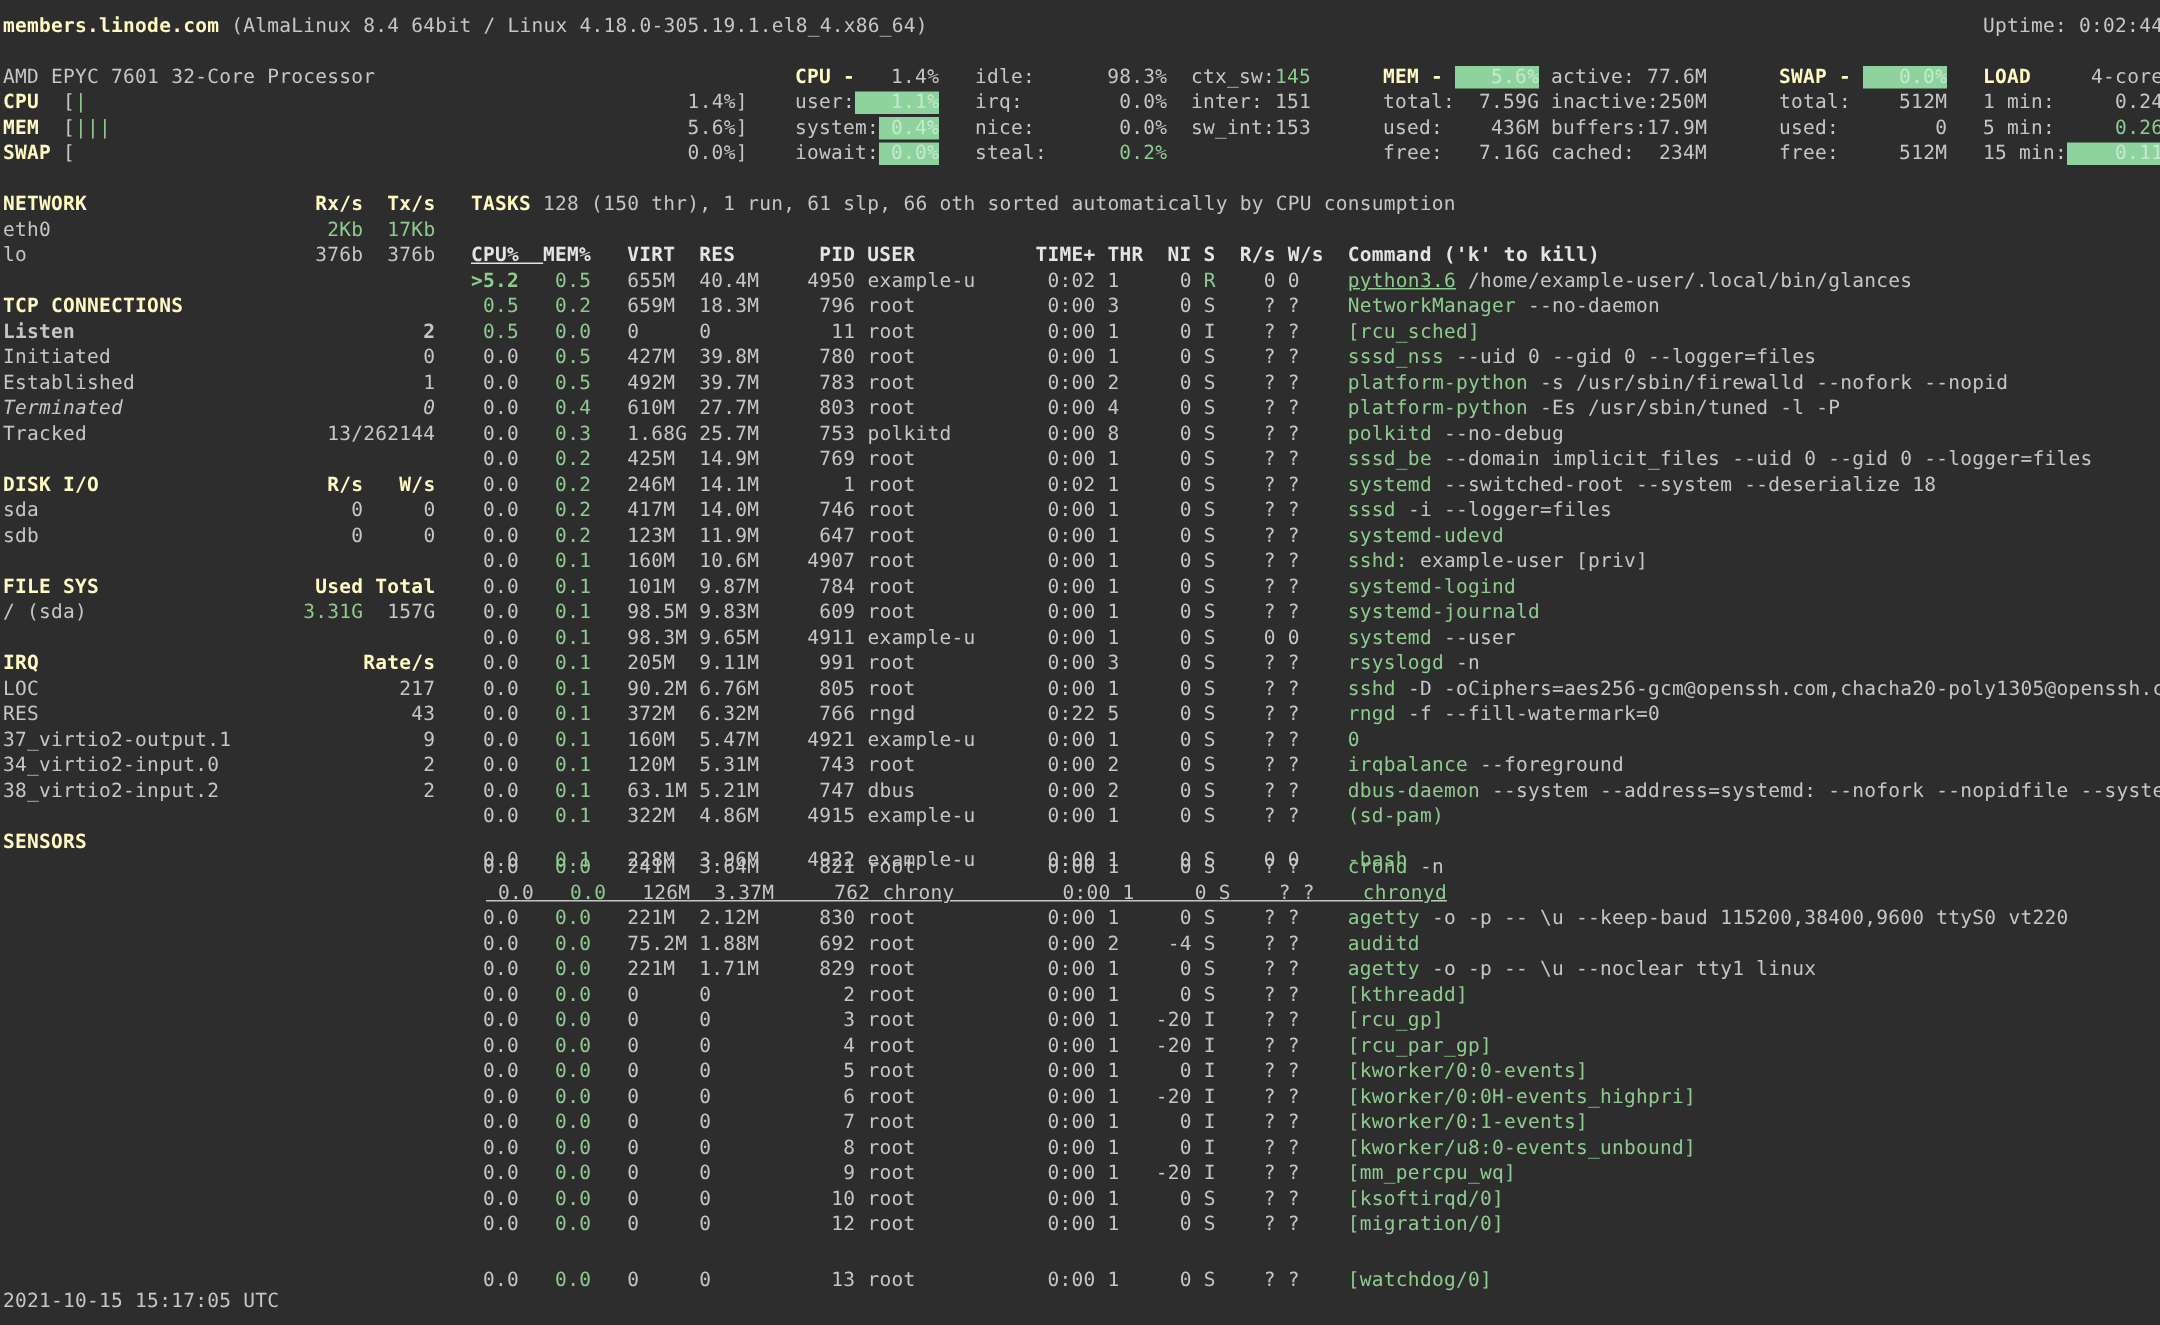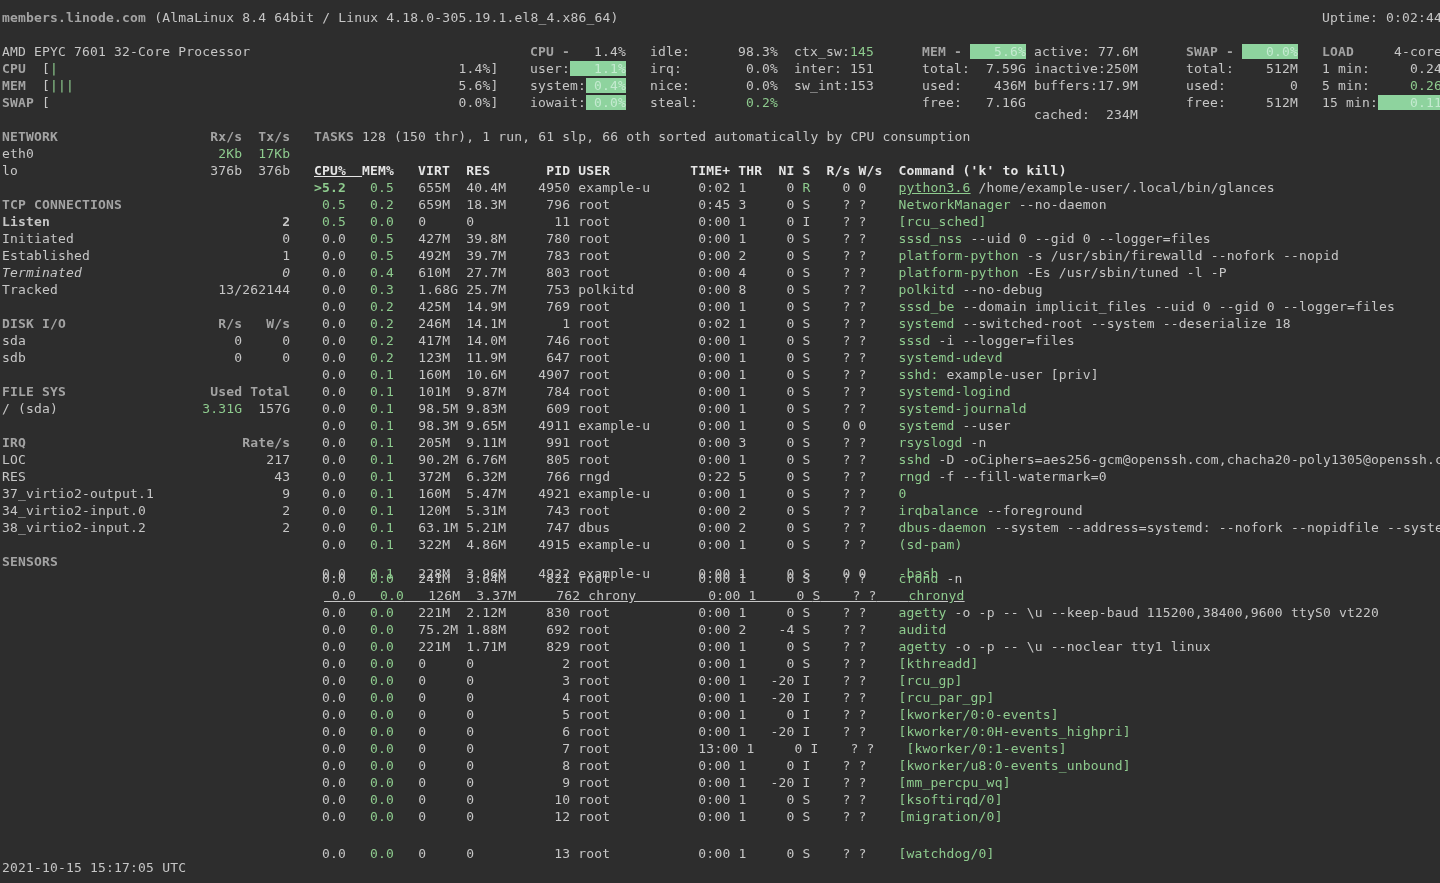--- a/index.html
+++ b/index.html
@@ -4,21 +4,21 @@
 <style>
   html,body{margin:0;padding:0;background:#2d2d2d;}
   body{width:1440px;height:883px;overflow:hidden;}
   .term{
     position:relative;width:1440px;height:883px;
     font-family:"DejaVu Sans Mono", monospace;
     font-size:13px;line-height:17px;letter-spacing:0.18px;
     color:#c6c6c6;background:#2d2d2d;
   }
   .line{position:absolute;margin:0;white-space:pre;font:inherit;letter-spacing:inherit;}
-  .w{color:#a3a3a3;font-weight:bold;}
+  .w{color:#fef9c3;font-weight:bold;}
   .g{color:#8ecb8e;}
   .gb{color:#8ecb8e;font-weight:bold;}
   .hl{background:#8ed39e;color:#c4ead0;}
   .th{color:#e4e4e4;font-weight:bold;}
   .sort{text-decoration:underline;}
   .u{text-decoration:underline;}
 </style>
 </head>
 <body>
 
@@ -63,32 +63,32 @@
     <pre class="line" style="top: 43px; left: 794px;"><span>ctx_sw:</span><span class="g">145</span></pre>
     <pre class="line" style="top: 60px; left: 794px;"><span>inter:</span><span> 151</span></pre>
     <pre class="line" style="top: 77px; left: 794px;"><span>sw_int:</span><span>153</span></pre>
     <pre class="line" style="top: 43px; left: 922px;"><span class="w">MEM - </span><span class="hl">   5.6%</span></pre>
     <pre class="line" style="top: 60px; left: 922px;"><span>total:</span><span>  7.59G</span></pre>
     <pre class="line" style="top: 77px; left: 922px;"><span>used:</span><span>    436M</span></pre>
     <pre class="line" style="top: 94px; left: 922px;"><span>free:</span><span>   7.16G</span></pre>
     <pre class="line" style="top: 43px; left: 1034px;"><span>active:</span><span> 77.6M</span></pre>
     <pre class="line" style="top: 60px; left: 1034px;"><span>inactive:</span><span>250M</span></pre>
     <pre class="line" style="top: 77px; left: 1034px;"><span>buffers:</span><span>17.9M</span></pre>
-    <pre class="line" style="top: 106px; left: 1034px; text-align: right;"><span>cached:</span><span>  234M</span></pre>
+    <pre class="line" style="top: 94px; left: 1034px; text-align: right;"><span>cached:</span><span>  234M</span></pre>
     <pre class="line" style="top: 43px; left: 1186px;"><span class="w">SWAP - </span><span class="hl">   0.0%</span></pre>
     <pre class="line" style="top: 60px; left: 1186px;"><span>total:</span><span>    512M</span></pre>
     <pre class="line" style="top: 77px; left: 1186px;"><span>used:</span><span>        0</span></pre>
     <pre class="line" style="top: 94px; left: 1186px;"><span>free:</span><span>     512M</span></pre>
     <pre class="line" style="top: 43px; left: 1322px;"><span class="w">LOAD</span><span>     4-core</span></pre>
     <pre class="line" style="top: 60px; left: 1322px;"><span>1 min:</span><span>     0.24</span></pre>
     <pre class="line" style="top: 77px; left: 1322px;"><span>5 min:</span><span class="g">     0.26</span></pre>
     <pre class="line" style="top: 94px; left: 1322px;"><span>15 min:</span><span class="hl">    0.11</span></pre>
     <pre class="line" style="top: 162px; left: 314px;"><span class="th sort">CPU%  </span><span class="th">MEM%   VIRT  RES       PID USER          TIME+ THR  NI S  R/s W/s  Command ('k' to kill)</span></pre>
     <pre class="line" style="top: 179px; left: 314px;"><span class="gb">&gt;</span><span class="gb">5.2</span><span>   </span><span class="g">0.5</span><span>   655M  40.4M    4950 example-u      0:02 1     0 </span><span class="g">R</span><span>    0 0</span><span>    </span><span class="g u">python3.6</span><span> /home/example-user/.local/bin/glances</span></pre>
-    <pre class="line" style="top: 196px; left: 314px;"><span> </span><span class="g">0.5</span><span>   </span><span class="g">0.2</span><span>   659M  18.3M     796 root           0:45 3     0 </span><span>S</span><span>    ? ?</span><span>    </span><span class="g">NetworkManager</span><span> --no-daemon</span></pre>
+    <pre class="line" style="top: 196px; left: 314px;"><span> </span><span class="g">0.5</span><span>   </span><span class="g">0.2</span><span>   659M  18.3M     796 root           0:00 3     0 </span><span>S</span><span>    ? ?</span><span>    </span><span class="g">NetworkManager</span><span> --no-daemon</span></pre>
     <pre class="line" style="top: 213px; left: 314px;"><span> </span><span class="g">0.5</span><span>   </span><span class="g">0.0</span><span>   0     0          11 root           0:00 1     0 </span><span>I</span><span>    ? ?</span><span>    </span><span class="g">[rcu_sched]</span></pre>
     <pre class="line" style="top: 230px; left: 314px;"><span> </span><span>0.0</span><span>   </span><span class="g">0.5</span><span>   427M  39.8M     780 root           0:00 1     0 </span><span>S</span><span>    ? ?</span><span>    </span><span class="g">sssd_nss</span><span> --uid 0 --gid 0 --logger=files</span></pre>
     <pre class="line" style="top: 247px; left: 314px;"><span> </span><span>0.0</span><span>   </span><span class="g">0.5</span><span>   492M  39.7M     783 root           0:00 2     0 </span><span>S</span><span>    ? ?</span><span>    </span><span class="g">platform-python</span><span> -s /usr/sbin/firewalld --nofork --nopid</span></pre>
     <pre class="line" style="top: 264px; left: 314px;"><span> </span><span>0.0</span><span>   </span><span class="g">0.4</span><span>   610M  27.7M     803 root           0:00 4     0 </span><span>S</span><span>    ? ?</span><span>    </span><span class="g">platform-python</span><span> -Es /usr/sbin/tuned -l -P</span></pre>
     <pre class="line" style="top: 281px; left: 314px;"><span> </span><span>0.0</span><span>   </span><span class="g">0.3</span><span>   1.68G 25.7M     753 polkitd        0:00 8     0 </span><span>S</span><span>    ? ?</span><span>    </span><span class="g">polkitd</span><span> --no-debug</span></pre>
     <pre class="line" style="top: 298px; left: 314px;"><span> </span><span>0.0</span><span>   </span><span class="g">0.2</span><span>   425M  14.9M     769 root           0:00 1     0 </span><span>S</span><span>    ? ?</span><span>    </span><span class="g">sssd_be</span><span> --domain implicit_files --uid 0 --gid 0 --logger=files</span></pre>
     <pre class="line" style="top: 315px; left: 314px;"><span> </span><span>0.0</span><span>   </span><span class="g">0.2</span><span>   246M  14.1M       1 root           0:02 1     0 </span><span>S</span><span>    ? ?</span><span>    </span><span class="g">systemd</span><span> --switched-root --system --deserialize 18</span></pre>
     <pre class="line" style="top: 332px; left: 314px;"><span> </span><span>0.0</span><span>   </span><span class="g">0.2</span><span>   417M  14.0M     746 root           0:00 1     0 </span><span>S</span><span>    ? ?</span><span>    </span><span class="g">sssd</span><span> -i --logger=files</span></pre>
     <pre class="line" style="top: 349px; left: 314px;"><span> </span><span>0.0</span><span>   </span><span class="g">0.2</span><span>   123M  11.9M     647 root           0:00 1     0 </span><span>S</span><span>    ? ?</span><span>    </span><span class="g">systemd-udevd</span></pre>
     <pre class="line" style="top: 366px; left: 314px;"><span> </span><span>0.0</span><span>   </span><span class="g">0.1</span><span>   160M  10.6M    4907 root           0:00 1     0 </span><span>S</span><span>    ? ?</span><span>    </span><span class="g">sshd:</span><span> example-user [priv]</span></pre>
@@ -106,19 +106,19 @@
     <pre class="line" style="top: 570px; left: 314px;"><span> </span><span>0.0</span><span>   </span><span class="g">0.0</span><span>   241M  3.64M     821 root           0:00 1     0 </span><span>S</span><span>    ? ?</span><span>    </span><span class="g">crond</span><span> -n</span></pre>
     <pre class="line" style="top: 587px; left: 324px; text-decoration: underline;"><span> </span><span>0.0</span><span>   </span><span class="g">0.0</span><span>   126M  3.37M     762 chrony         0:00 1     0 </span><span>S</span><span>    ? ?</span><span>    </span><span class="g">chronyd</span></pre>
     <pre class="line" style="top: 604px; left: 314px;"><span> </span><span>0.0</span><span>   </span><span class="g">0.0</span><span>   221M  2.12M     830 root           0:00 1     0 </span><span>S</span><span>    ? ?</span><span>    </span><span class="g">agetty</span><span> -o -p -- \u --keep-baud 115200,38400,9600 ttyS0 vt220</span></pre>
     <pre class="line" style="top: 621px; left: 314px;"><span> </span><span>0.0</span><span>   </span><span class="g">0.0</span><span>   75.2M 1.88M     692 root           0:00 2    -4 </span><span>S</span><span>    ? ?</span><span>    </span><span class="g">auditd</span></pre>
     <pre class="line" style="top: 638px; left: 314px;"><span> </span><span>0.0</span><span>   </span><span class="g">0.0</span><span>   221M  1.71M     829 root           0:00 1     0 </span><span>S</span><span>    ? ?</span><span>    </span><span class="g">agetty</span><span> -o -p -- \u --noclear tty1 linux</span></pre>
     <pre class="line" style="top: 655px; left: 314px;"><span> </span><span>0.0</span><span>   </span><span class="g">0.0</span><span>   0     0           2 root           0:00 1     0 </span><span>S</span><span>    ? ?</span><span>    </span><span class="g">[kthreadd]</span></pre>
     <pre class="line" style="top: 672px; left: 314px;"><span> </span><span>0.0</span><span>   </span><span class="g">0.0</span><span>   0     0           3 root           0:00 1   -20 </span><span>I</span><span>    ? ?</span><span>    </span><span class="g">[rcu_gp]</span></pre>
     <pre class="line" style="top: 689px; left: 314px;"><span> </span><span>0.0</span><span>   </span><span class="g">0.0</span><span>   0     0           4 root           0:00 1   -20 </span><span>I</span><span>    ? ?</span><span>    </span><span class="g">[rcu_par_gp]</span></pre>
     <pre class="line" style="top: 706px; left: 314px;"><span> </span><span>0.0</span><span>   </span><span class="g">0.0</span><span>   0     0           5 root           0:00 1     0 </span><span>I</span><span>    ? ?</span><span>    </span><span class="g">[kworker/0:0-events]</span></pre>
     <pre class="line" style="top: 723px; left: 314px;"><span> </span><span>0.0</span><span>   </span><span class="g">0.0</span><span>   0     0           6 root           0:00 1   -20 </span><span>I</span><span>    ? ?</span><span>    </span><span class="g">[kworker/0:0H-events_highpri]</span></pre>
-    <pre class="line" style="top: 740px; left: 314px;"><span> </span><span>0.0</span><span>   </span><span class="g">0.0</span><span>   0     0           7 root           13:00 1     0 </span><span>I</span><span>    ? ?</span><span>    </span><span class="g">[kworker/0:1-events]</span></pre>
+    <pre class="line" style="top: 740px; left: 314px;"><span> </span><span>0.0</span><span>   </span><span class="g">0.0</span><span>   0     0           7 root           0:00 1     0 </span><span>I</span><span>    ? ?</span><span>    </span><span class="g">[kworker/0:1-events]</span></pre>
     <pre class="line" style="top: 757px; left: 314px;"><span> </span><span>0.0</span><span>   </span><span class="g">0.0</span><span>   0     0           8 root           0:00 1     0 </span><span>I</span><span>    ? ?</span><span>    </span><span class="g">[kworker/u8:0-events_unbound]</span></pre>
     <pre class="line" style="top: 774px; left: 314px;"><span> </span><span>0.0</span><span>   </span><span class="g">0.0</span><span>   0     0           9 root           0:00 1   -20 </span><span>I</span><span>    ? ?</span><span>    </span><span class="g">[mm_percpu_wq]</span></pre>
     <pre class="line" style="top: 791px; left: 314px;"><span> </span><span>0.0</span><span>   </span><span class="g">0.0</span><span>   0     0          10 root           0:00 1     0 </span><span>S</span><span>    ? ?</span><span>    </span><span class="g">[ksoftirqd/0]</span></pre>
     <pre class="line" style="top: 808px; left: 314px;"><span> </span><span>0.0</span><span>   </span><span class="g">0.0</span><span>   0     0          12 root           0:00 1     0 </span><span>S</span><span>    ? ?</span><span>    </span><span class="g">[migration/0]</span></pre>
     <pre class="line" style="top: 825px; left: 314px; margin-top: 20px;"><span> </span><span>0.0</span><span>   </span><span class="g">0.0</span><span>   0     0          13 root           0:00 1     0 </span><span>S</span><span>    ? ?</span><span>    </span><span class="g">[watchdog/0]</span></pre>
   </div>
 
 </body></html>

